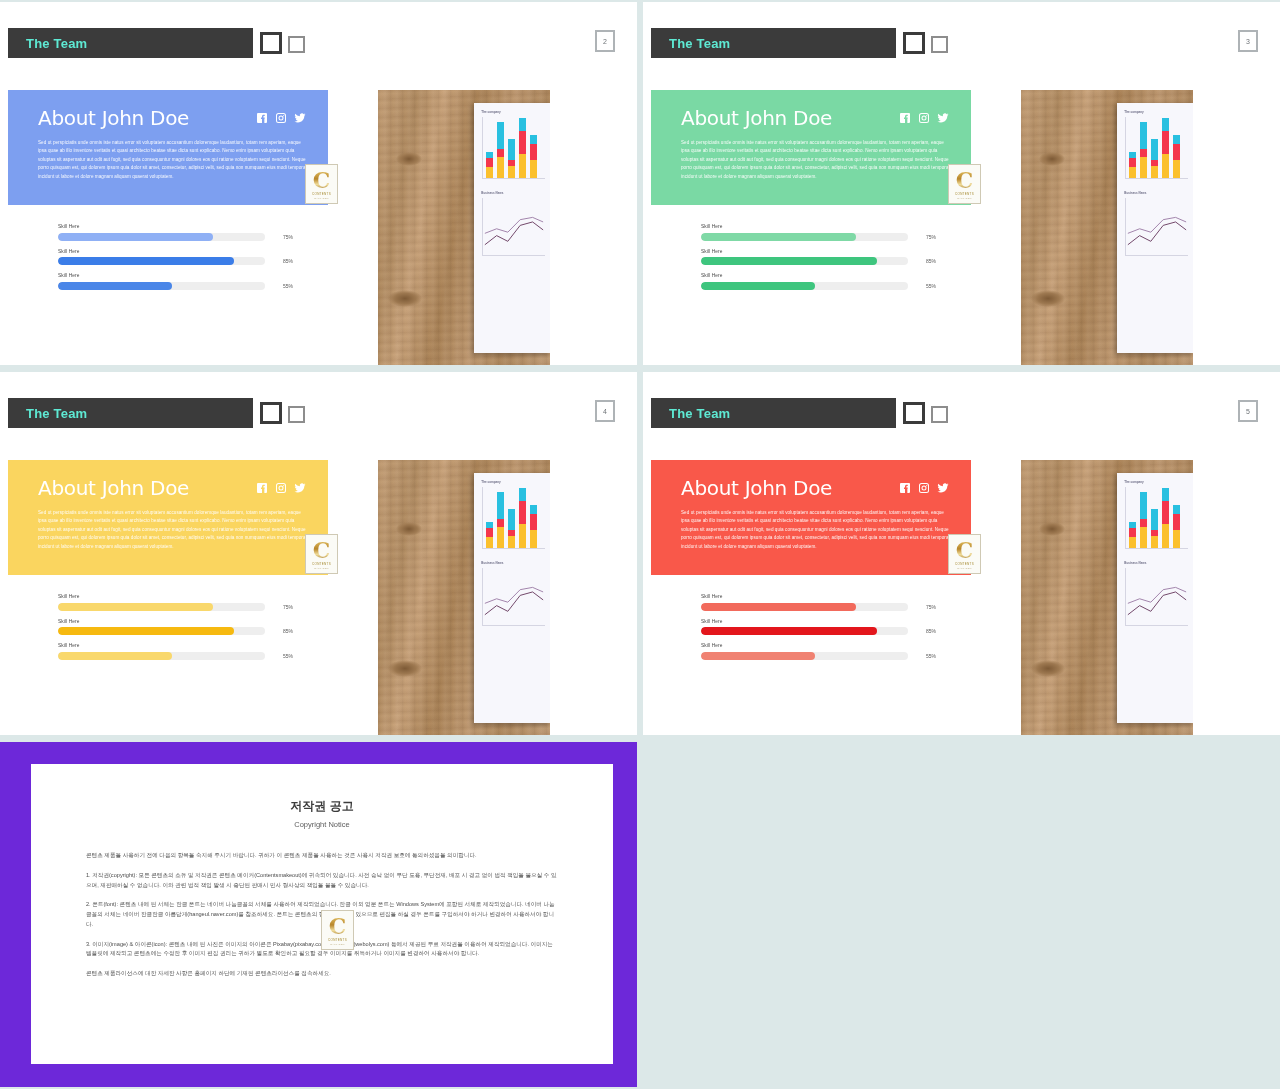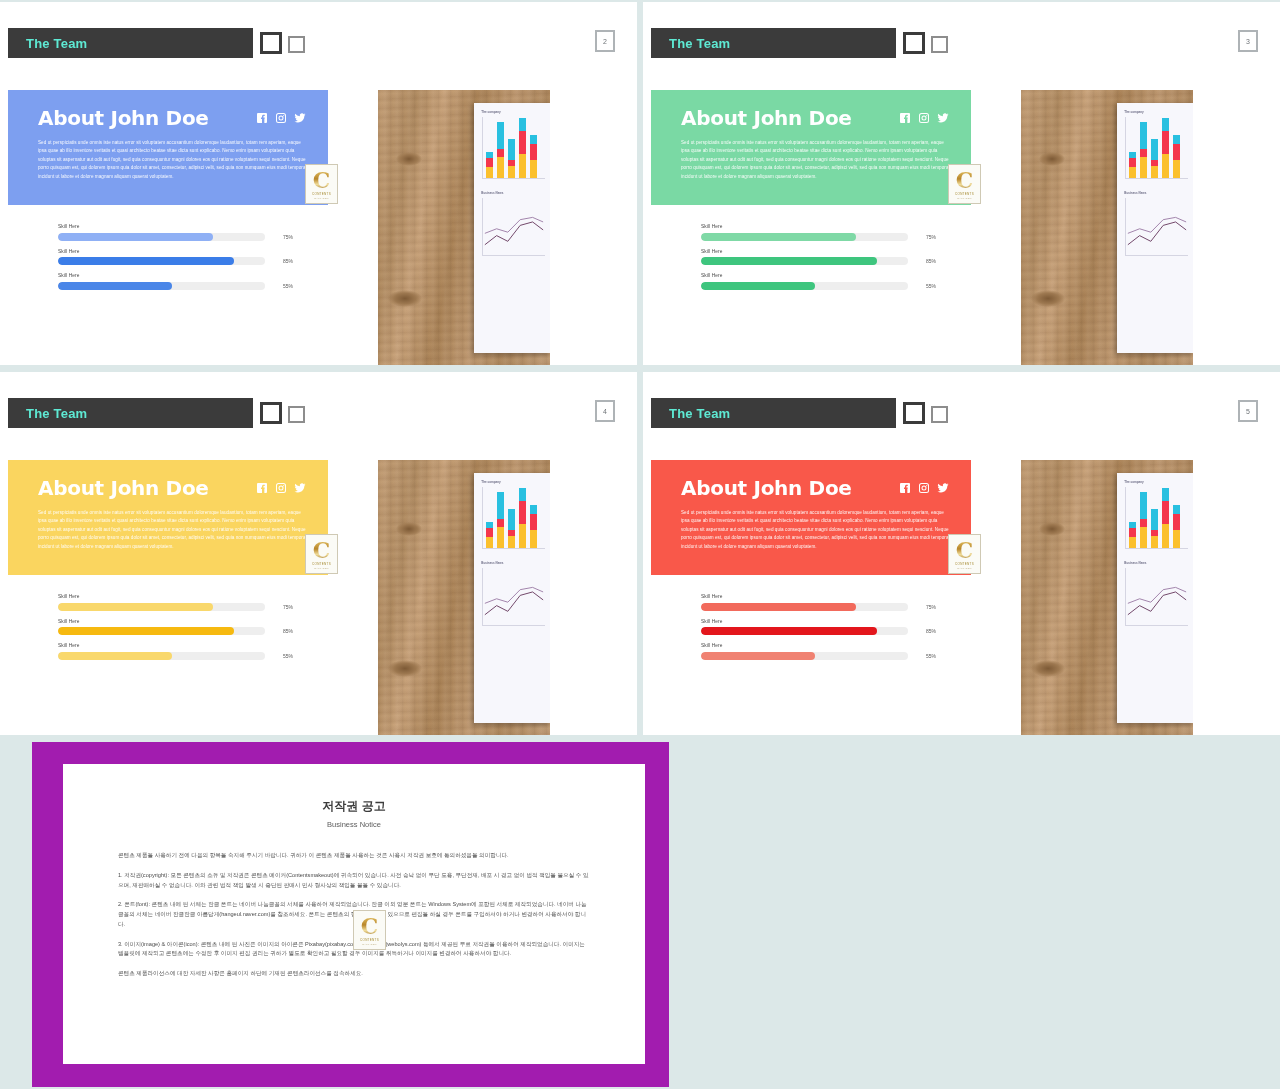--- a/index.html
+++ b/index.html
@@ -14,21 +14,21 @@
   
   .slide {
     position: absolute;
     background: #ffffff;
     overflow: hidden;
   }
   .slide.s1 { left: 0;   top: 2;   left: 0px;  top: 2px;   width: 637px; height: 363px; }
   .slide.s2 { left: 643px; top: 2px;  width: 637px; height: 363px; }
   .slide.s3 { left: 0px;  top: 372px; width: 637px; height: 363px; }
   .slide.s4 { left: 643px; top: 372px; width: 637px; height: 363px; }
-  .slide.s5 { left: 0px;  top: 742px; width: 637px; height: 345px; background:#a21caf;margin-left:32px; }
+  .slide.s5 { left: 0px;  top: 742px; width: 637px; height: 345px; background:#6d28d9; }
 
   
   .hdr { position: absolute; left: 8px; top: 26px; display: flex; align-items: center; }
   .hdr-bar {
     width: 245px; height: 30px; background: #3b3b3b;
     display: flex; align-items: center; padding-left: 18px;
   }
   .hdr-title { color: #5eead4; font-size: 13px; font-weight: bold; letter-spacing: .2px; }
   .sq-lg { width: 22px; height: 22px; border: 3px solid #3b3b3b; background: #fff; margin-left: 7px; }
   .sq-sm { width: 17px; height: 17px; border: 2px solid #8d8d8d; background: #fff; margin-left: 6px; margin-top: 3px; }
@@ -41,21 +41,21 @@
   }
 
   
   .band {
     position: absolute; left: 8px; top: 88px;
     width: 320px; height: 115px;
     padding: 16px 22px 10px 30px;
   }
   .band-top { display: flex; align-items: center; justify-content: space-between; }
   .band-title {
-    color: #ffffff; font-size: 20px; font-weight: bold; letter-spacing: -.3px;
+    color: #ffffff; font-size: 20px; font-weight: normal; letter-spacing: -.3px;
     font-family: "DejaVu Sans", sans-serif;
   }
   .socials { display: flex; gap: 7px; align-items: center; }
   .socials svg { width: 12px; height: 12px; fill: #ffffff; display: block; }
   .band-body {
     margin-top: 9px;
     color: #ffffff; font-size: 4.6px; line-height: 1.85; opacity: .93;
     letter-spacing: .05px;
   }
 
@@ -582,21 +582,21 @@
             <polyline points="3,82 22,66 40,76 60,48 80,42 97,56" fill="none" stroke="#6b3f63" stroke-width="1.6"></polyline>
           </svg>
         </div>
       </div>
     </div>
   </div>
 
   <div class="slide s5">
     <div class="cp-page">
       <div class="cp-h1">저작권 공고</div>
-      <div class="cp-h2">Business Notice</div>
+      <div class="cp-h2">Copyright Notice</div>
       <div class="cp-body">
         <p class="cp-p">콘텐츠 제품을 사용하기 전에 다음의 항목을 숙지해 주시기 바랍니다. 귀하가 이 콘텐츠 제품을 사용하는 것은 사용시 저작권 보호에 동의하셨음을 의미합니다.</p>
         <p class="cp-p">1. 저작권(copyright): 모든 콘텐츠의 소유 및 저작권은 콘텐츠 메이커(Contentsmakeout)에 귀속되어 있습니다. 사전 승낙 없이 무단 도용, 무단전재, 배포 시 경고 없이 법적 책임을 물으실 수 있으며, 재판매하실 수 없습니다. 이와 관련 법적 책임 발생 시 중단된 판매시 민사 형사상의 책임을 물을 수 있습니다.</p>
         <p class="cp-p">2. 폰트(font): 콘텐츠 내에 된 서체는 한글 폰트는 네이버 나눔글꼴의 서체를 사용하여 제작되었습니다. 한글 이외 영문 폰트는 Windows System에 포함된 서체로 제작되었습니다. 네이버 나눔글꼴의 서체는 네이버 한글한글 아름답게(hangeul.naver.com)를 참조하세요. 폰트는 콘텐츠의 형태 제작되어 있으므로 편집을 하실 경우 폰트를 구입하셔야 하거나 변경하여 사용하셔야 합니다.</p>
         <p class="cp-p">3. 이미지(image) &amp; 아이콘(icon): 콘텐츠 내에 된 사진은 이미지의 아이콘은 Pixabay(pixabay.com)과 Weboly(webolys.com) 등에서 제공된 무료 저작권을 이용하여 제작되었습니다. 이미지는 템플릿에 제작되고 콘텐츠에는 수정한 후 이미지 편집 권리는 귀하가 별도로 확인하고 필요할 경우 이미지를 취득하거나 이미지를 변경하여 사용하셔야 합니다.</p>
         <p class="cp-p">콘텐츠 제품라이선스에 대한 자세한 사항은 홈페이지 하단에 기재된 콘텐츠라이선스를 접속하세요.</p>
       </div>
       <div class="logo cp-logo">
         <div class="c">C</div>
         <div class="l1">CONTENTS</div>

